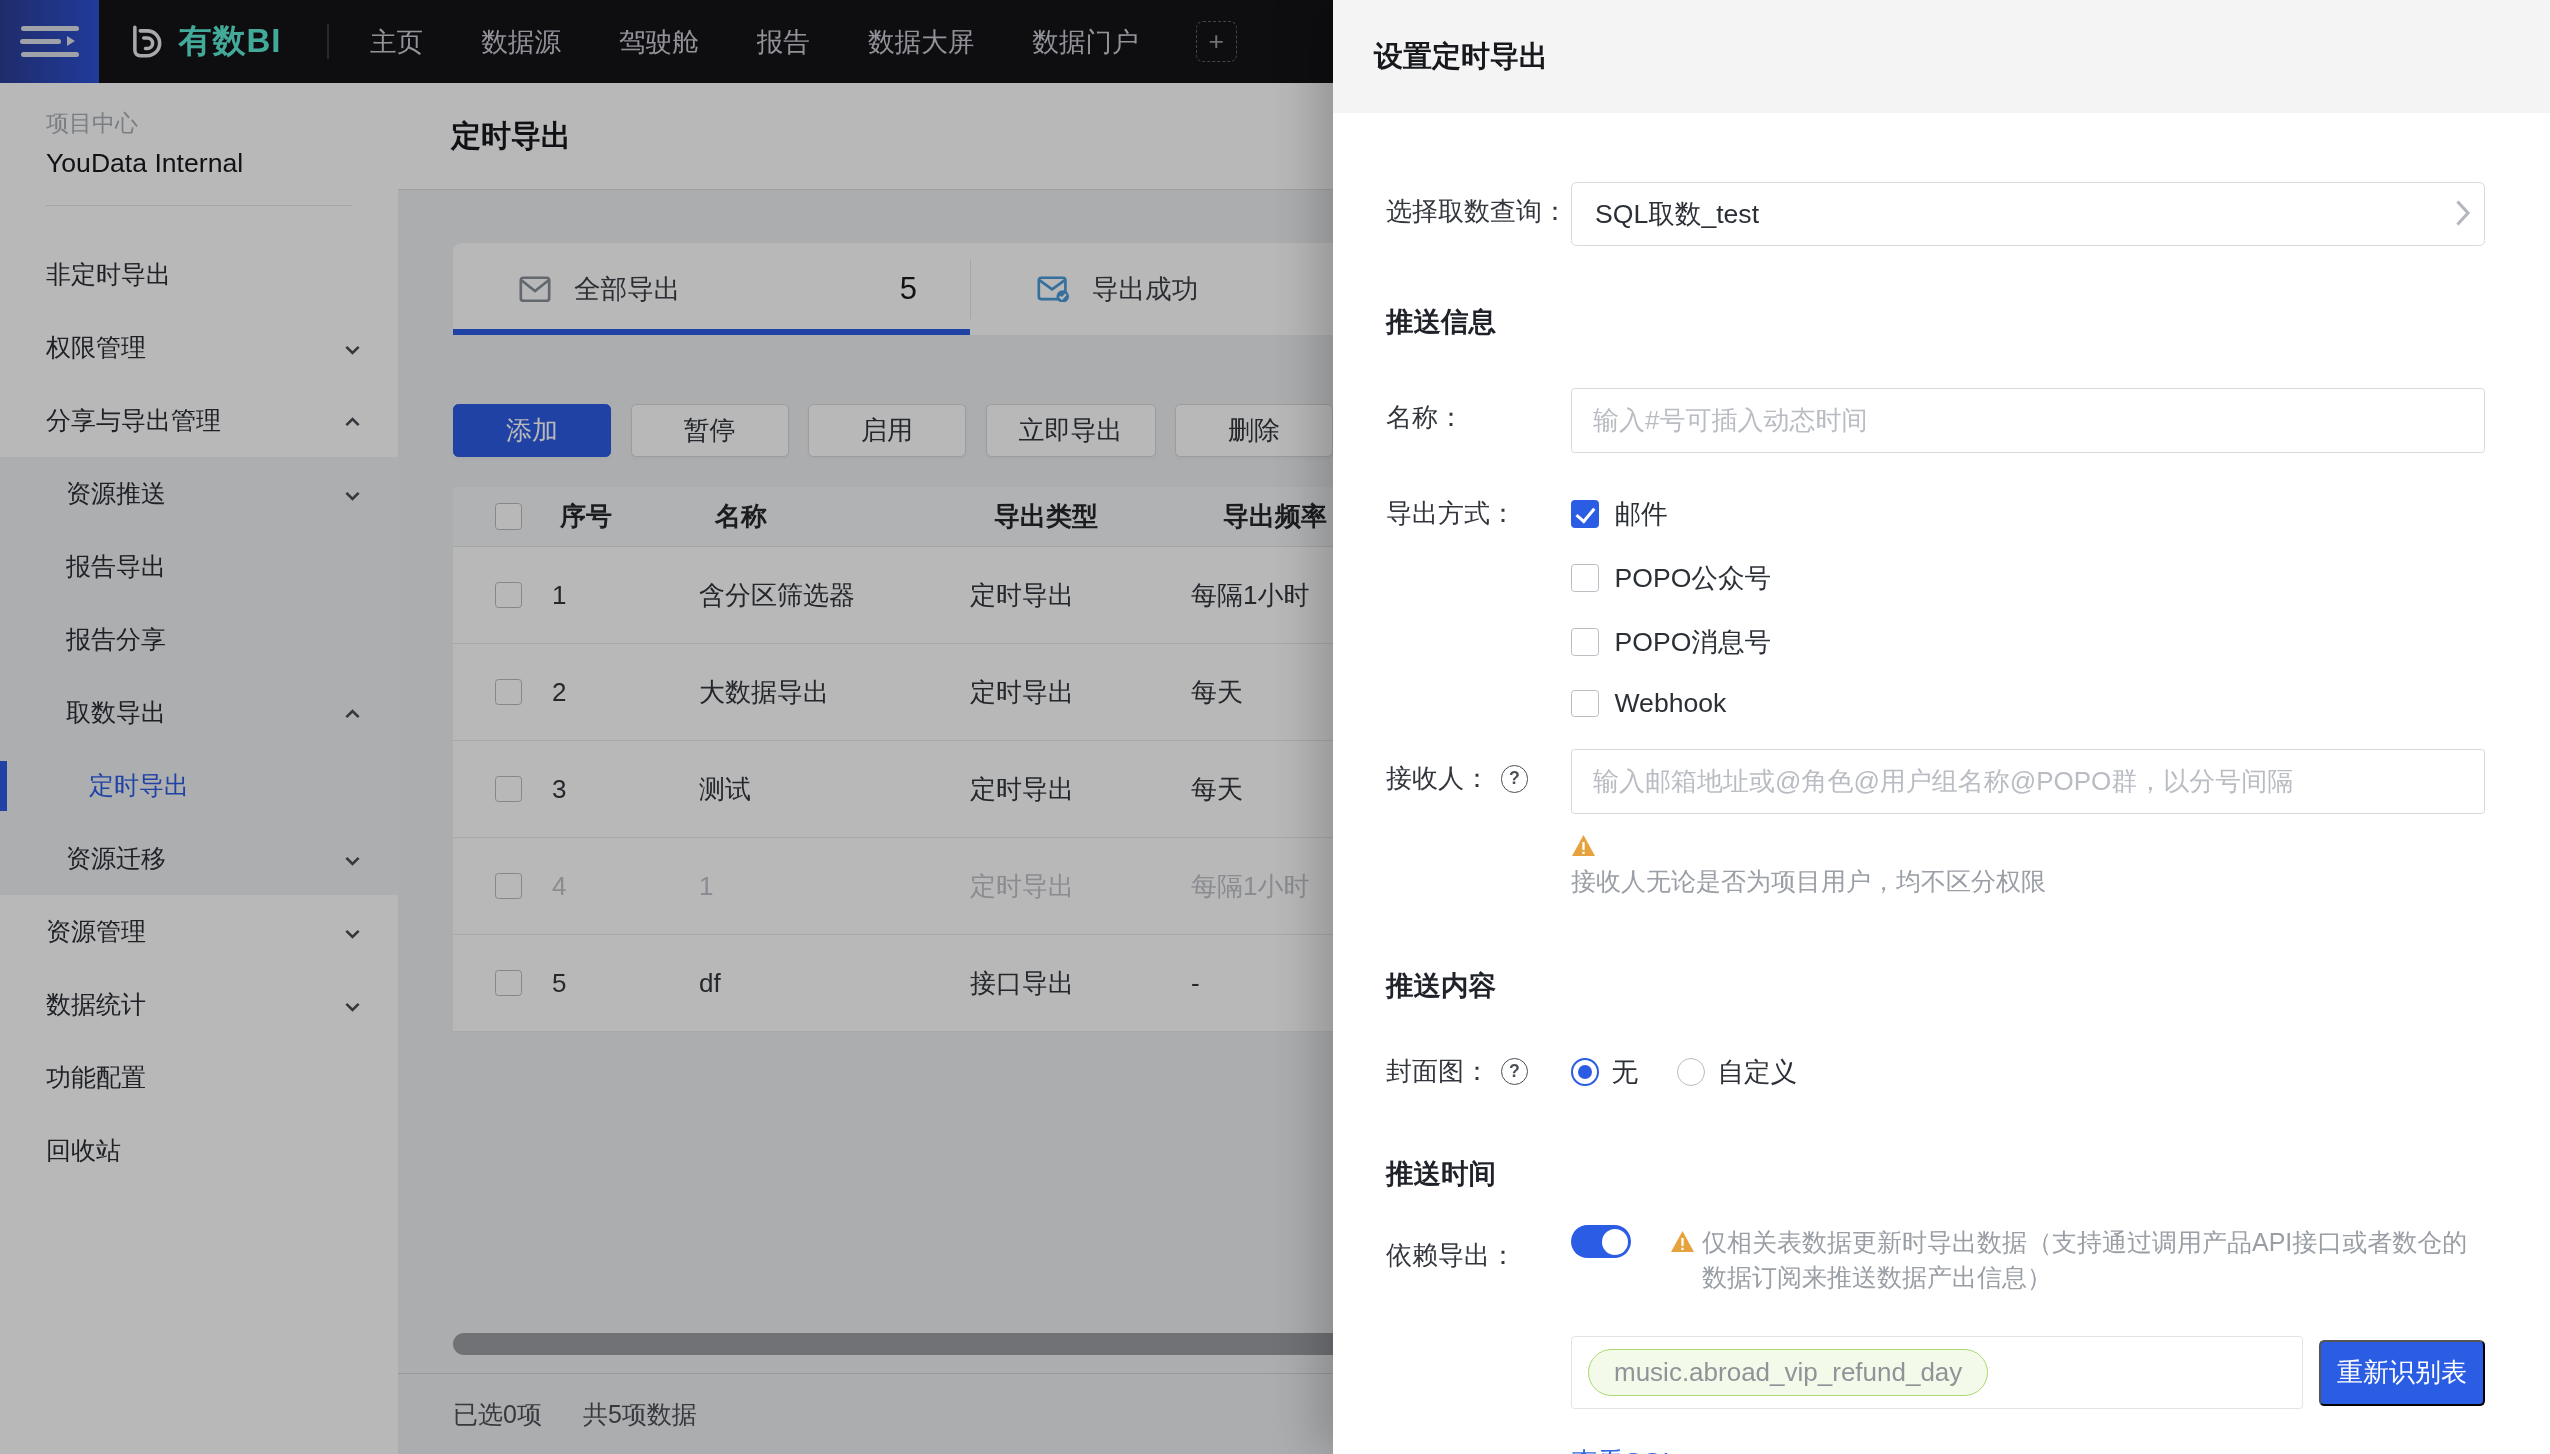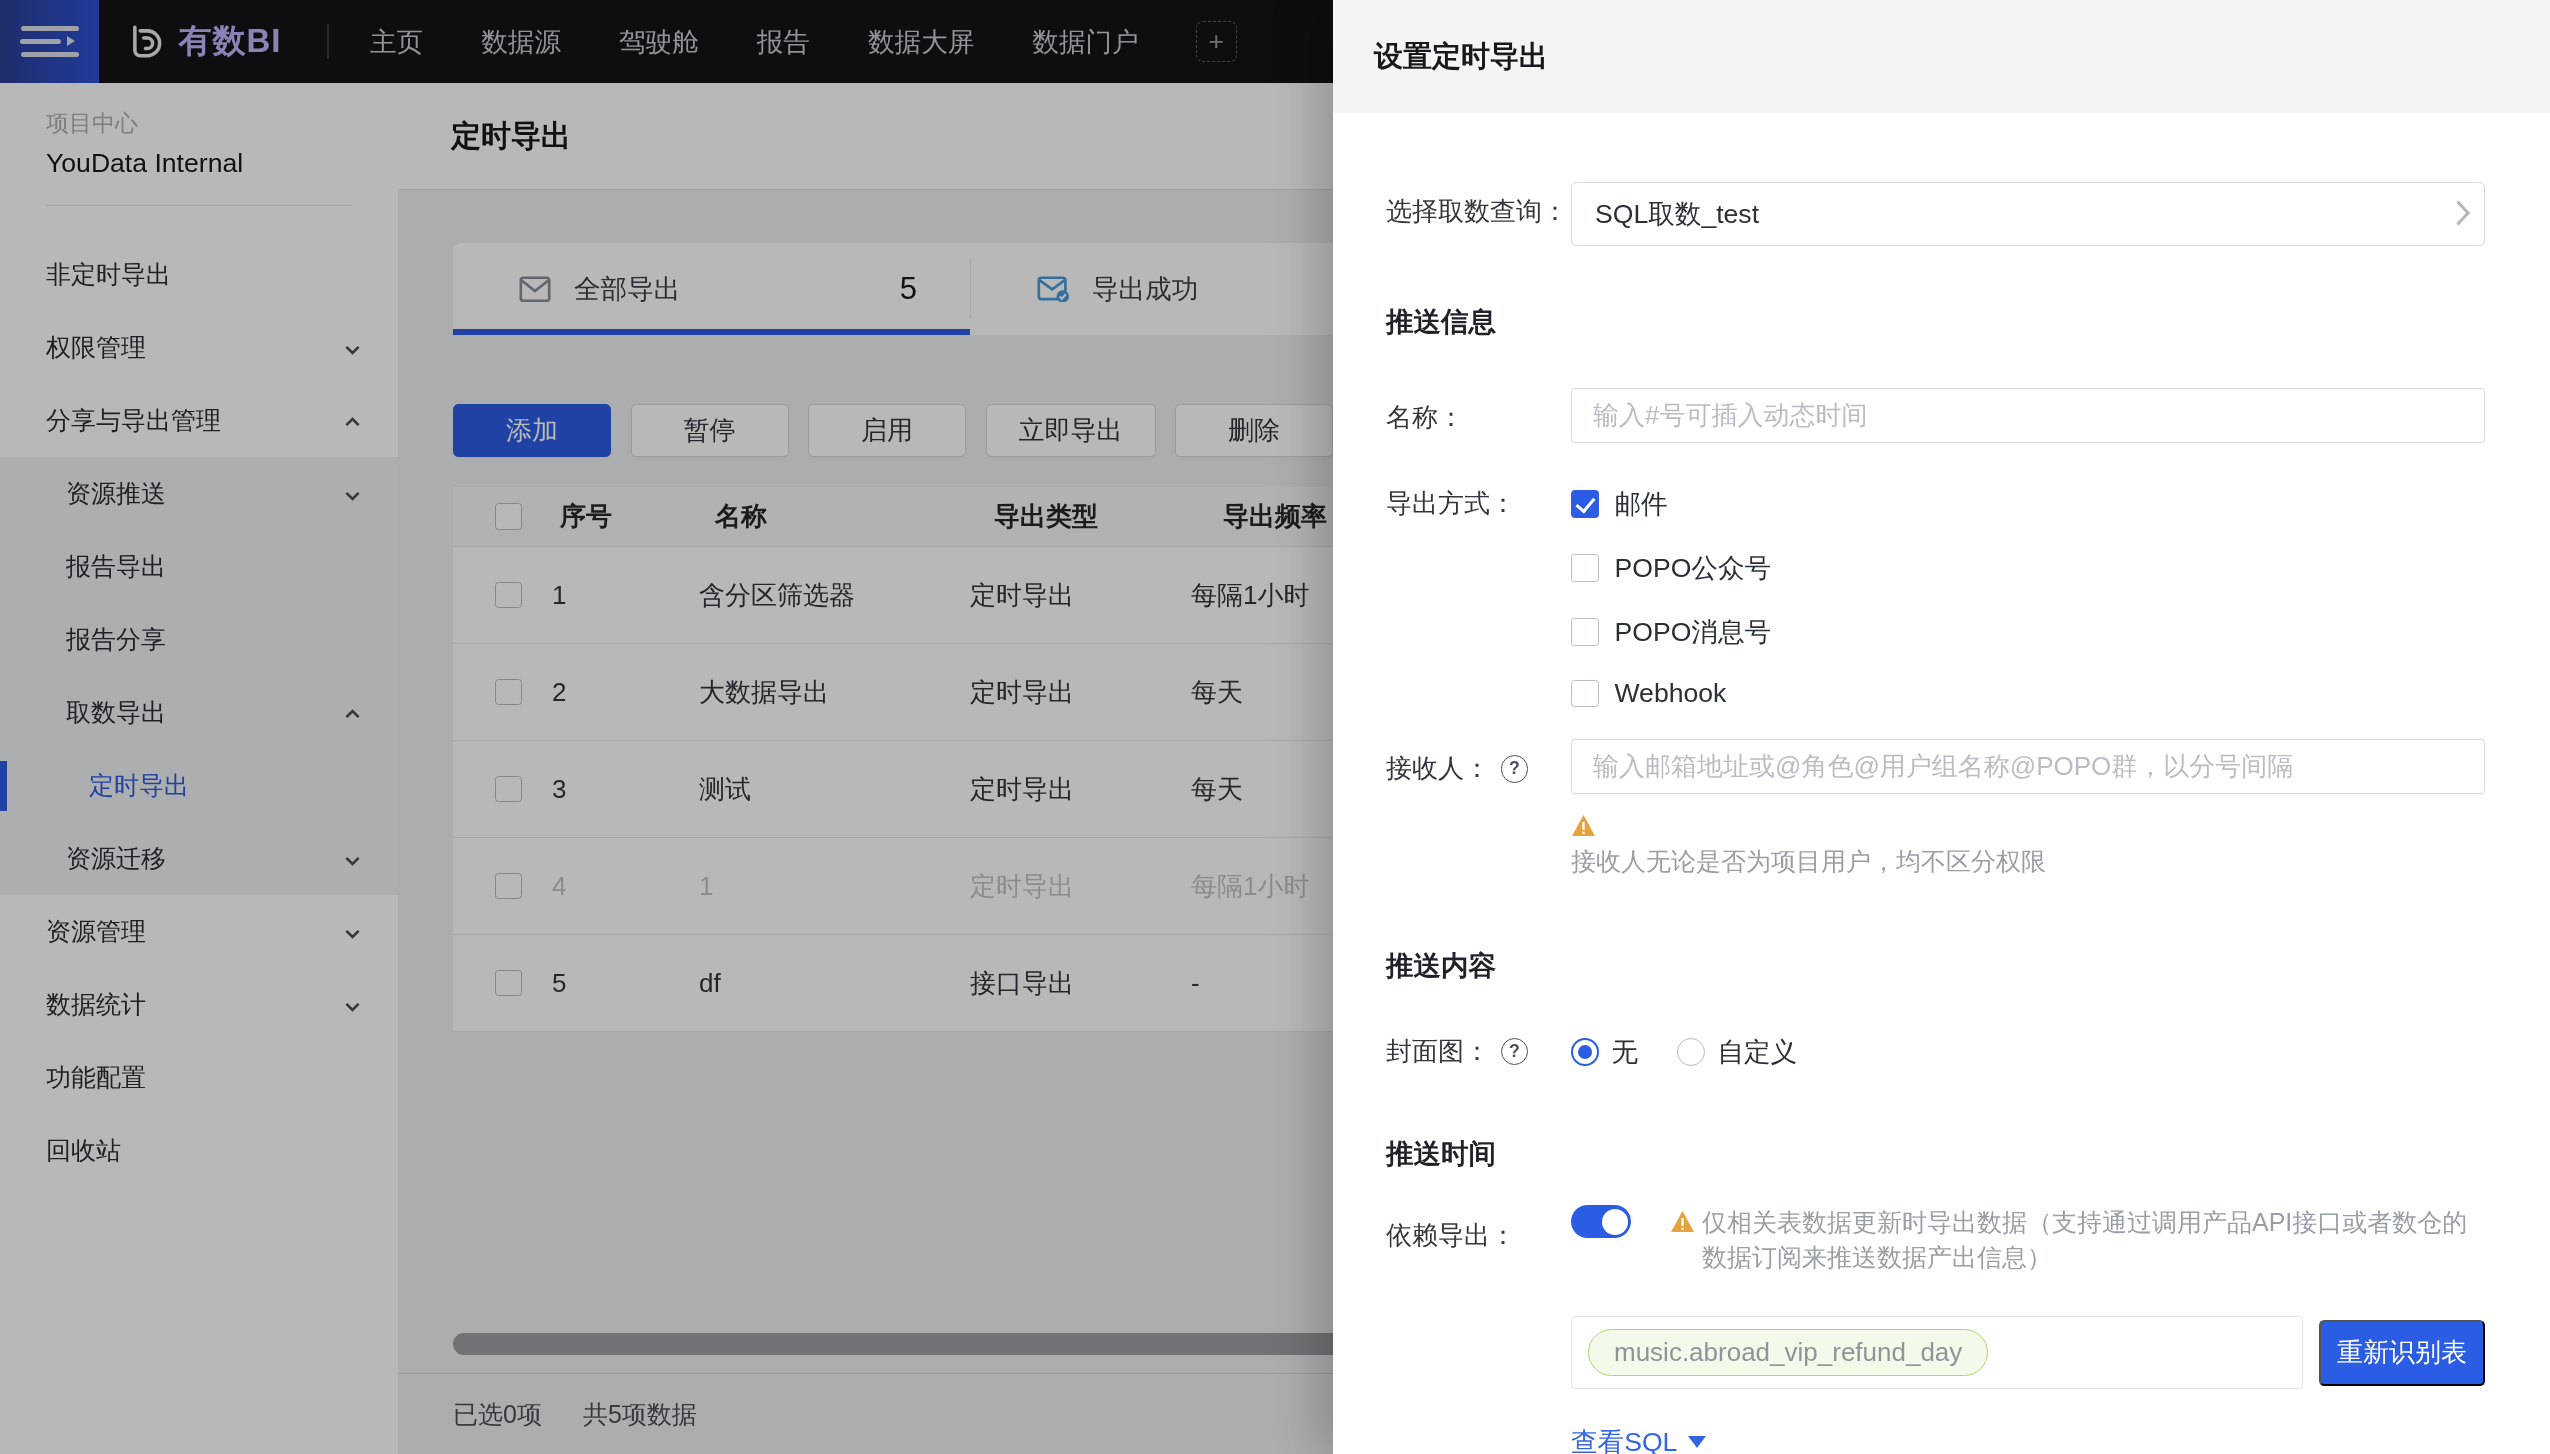--- a/index.html
+++ b/index.html
@@ -8,21 +8,21 @@
   .app { position:relative; width:2550px; height:1454px; background:#eef0f3; overflow:hidden; }
 
   
   .navbar { position:absolute; top:0; left:0; width:100%; height:83px; background:#141418; display:flex; align-items:center; z-index:10; }
   .hamburger-box { width:99px; height:83px; background:linear-gradient(90deg,#2c3e95,#2d52d6); display:flex; flex-direction:column; justify-content:center; align-items:center; gap:8px; cursor:pointer; }
   .hamburger-box .bar { width:58px; height:5.3px; background:#dde1ea; border-radius:2.7px; }
   .hamburger-box .bar.mid { width:41px; align-self:flex-start; margin-left:20.4px; position:relative; }
   .hamburger-box .bar.mid::after { content:""; position:absolute; right:-14px; top:-2.7px; border-left:8.9px solid #dde1ea; border-top:5.3px solid transparent; border-bottom:5.3px solid transparent; }
   .brand { display:flex; align-items:center; gap:14px; margin-left:26.6px; }
   .brand-logo { width:39px; height:39px; }
-  .brand-name { color:#c4b5fd; font-size:33px; font-weight:700; letter-spacing:0.9px; }
+  .brand-name { color:#5eead4; font-size:33px; font-weight:700; letter-spacing:0.9px; }
   .nav-sep { width:1.8px; height:35px; background:#3a3b40; margin:0 41px 0 46px; }
   .nav-menu { display:flex; align-items:center; gap:58px; }
   .nav-item { color:#c9ccd4; font-size:26.6px; cursor:pointer; white-space:nowrap; }
   .nav-plus { width:41px; height:41px; border:1.8px dashed #5d6066; border-radius:7px; color:#9a9da4; font-size:26.6px; display:flex; align-items:center; justify-content:center; margin-left:57px; cursor:pointer; }
 
   
   .sidebar { position:absolute; top:83px; left:0; width:398px; bottom:0; background:#ffffff; z-index:5; font-size:25px; }
   .proj-label { color:#aab0b6; font-size:23px; margin:25px 0 8.9px 46px; }
   .proj-name { color:#16181c; font-size:26.6px; margin-left:46px; }
   .side-divider { height:0.9px; background:#e4e6e9; margin:26.6px 46px 32px 46px; }
@@ -74,21 +74,21 @@
   .dbtn.confirm { background:#2b5ce4; color:#fff; }
   .dbtn.cancel { background:#fff; color:#33373d; border:0.9px solid #dcdcde; }
   .drawer-body { padding:0 65px 0 53px; }
   .form-row { display:flex; align-items:flex-start; }
   .f-label { width:185px; flex:none; font-size:26px; color:#33373d; display:flex; align-items:center; gap:10.6px; }
   .f-field { flex:1; min-width:0; }
   .select-box { height:64px; border:1.8px solid #d7d9dc; border-radius:5.3px; display:flex; align-items:center; justify-content:space-between; padding:0 12px 0 23px; cursor:pointer; }
   .select-value { font-size:26.6px; color:#2b2f36; }
   .arrow-right svg { width:19.5px; height:30px; stroke:#b3b6bb; stroke-width:3.5; fill:none; }
   .section-title { font-size:27.5px; font-weight:700; color:#1f2329; }
-  .text-input { width:100%; height:55px; border:1.8px solid #d7d9dc; border-radius:3.5px; font-size:26px; padding:0 21px; color:#2b2f36; font-family:inherit; background:#fff; }
+  .text-input { width:100%; height:65px; border:1.8px solid #d7d9dc; border-radius:3.5px; font-size:26px; padding:0 21px; color:#2b2f36; font-family:inherit; background:#fff; }
   .text-input::placeholder { color:#b9bcc2; }
   .check-line { display:flex; align-items:center; gap:16px; margin-bottom:28px; cursor:pointer; }
   .check-line:last-child { margin-bottom:0; }
   .cbx { width:27.5px; height:27.5px; border-radius:3.5px; border:1.8px solid #b9bcc2; background:#fff; flex:none; }
   .cbx.checked { background:#2b5ce4; border-color:#2b5ce4; position:relative; }
   .cbx.checked::after { content:""; position:absolute; left:8px; top:2.7px; width:8px; height:15px; border-right:3.5px solid #fff; border-bottom:3.5px solid #fff; transform:rotate(40deg); }
   .check-label { font-size:26.6px; color:#2b2f36; }
   .help-icon { width:27.5px; height:27.5px; border:1.8px solid #4a4f57; border-radius:50%; color:#4a4f57; font-size:17.7px; font-weight:700; display:inline-flex; align-items:center; justify-content:center; flex:none; }
   .warn-note { display:flex; align-items:flex-start; gap:7px; font-size:25px; color:#9a9ea5; line-height:35px; }
   .warn-tri { width:25px; height:23px; flex:none; margin-top:6.2px; }

